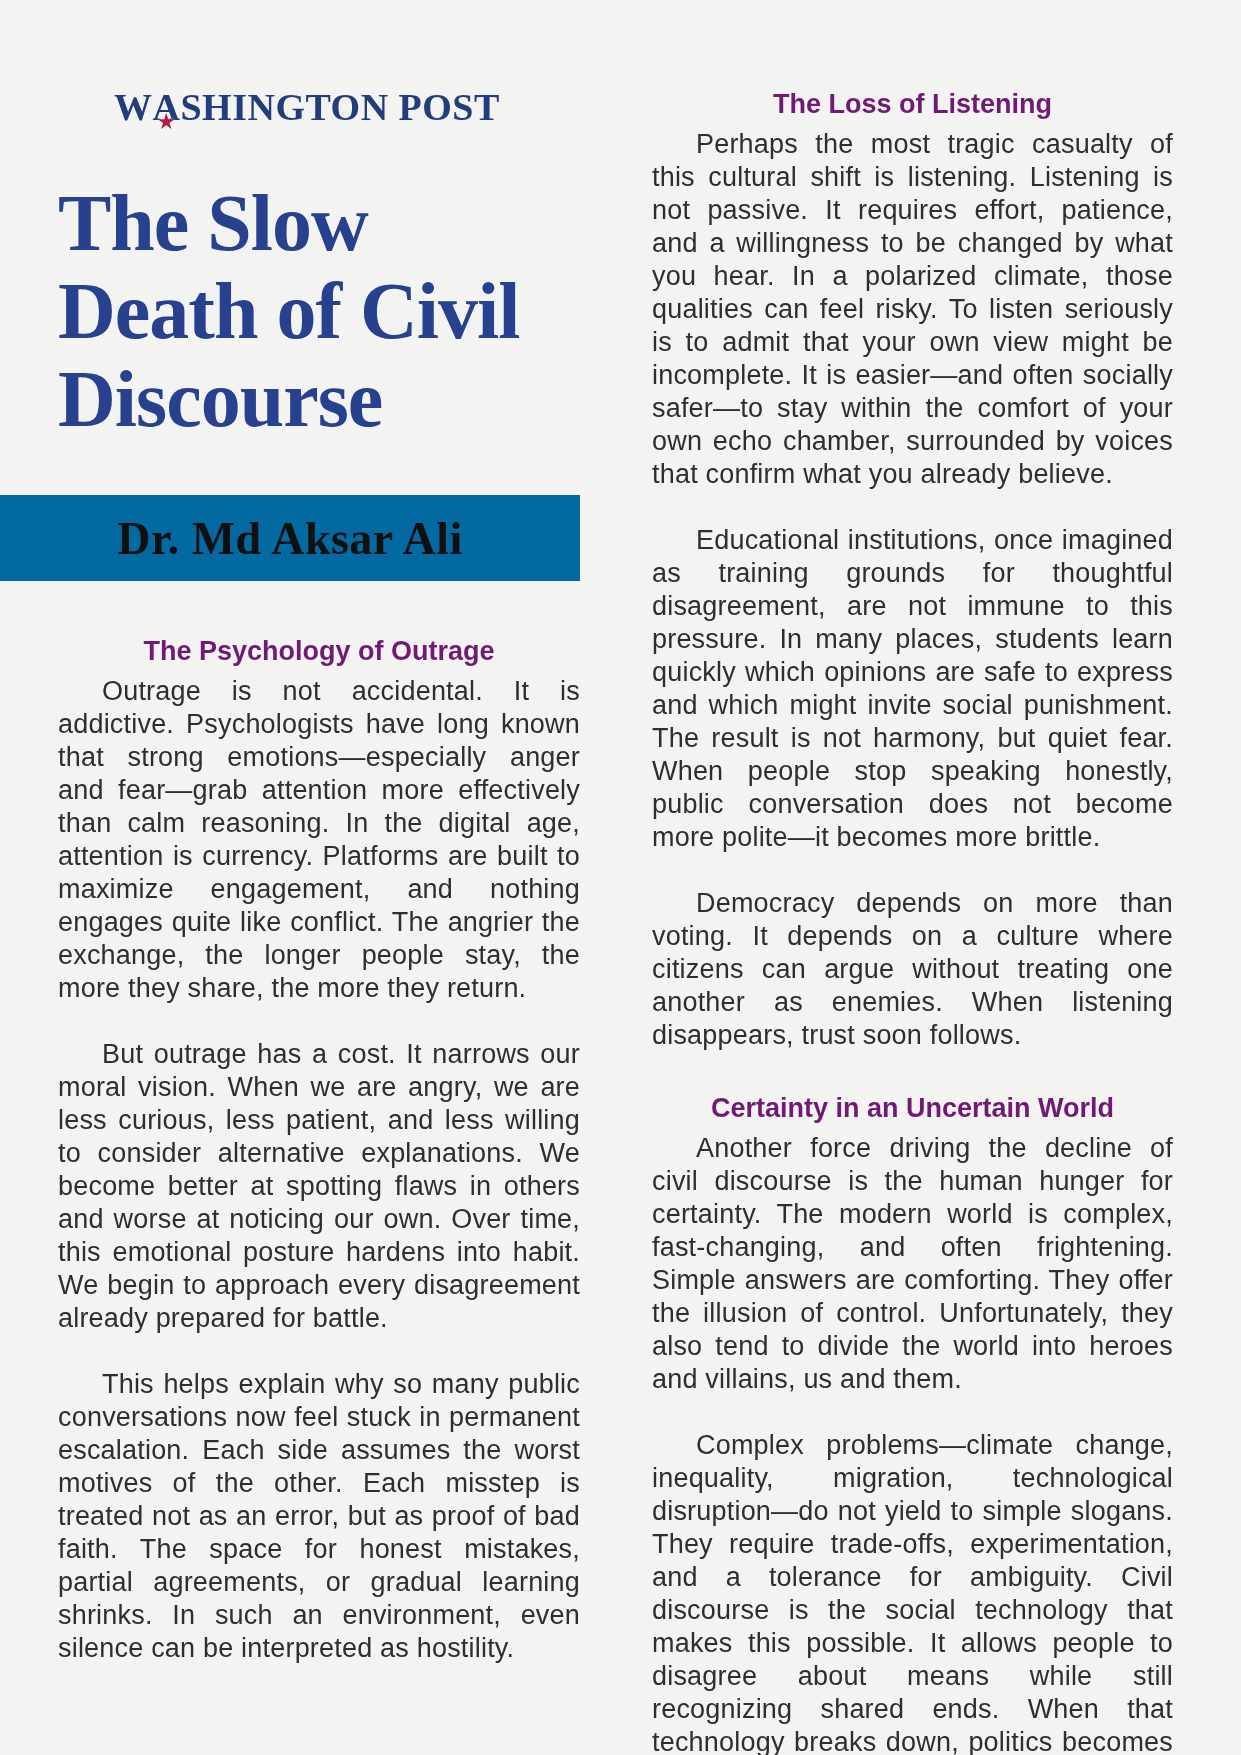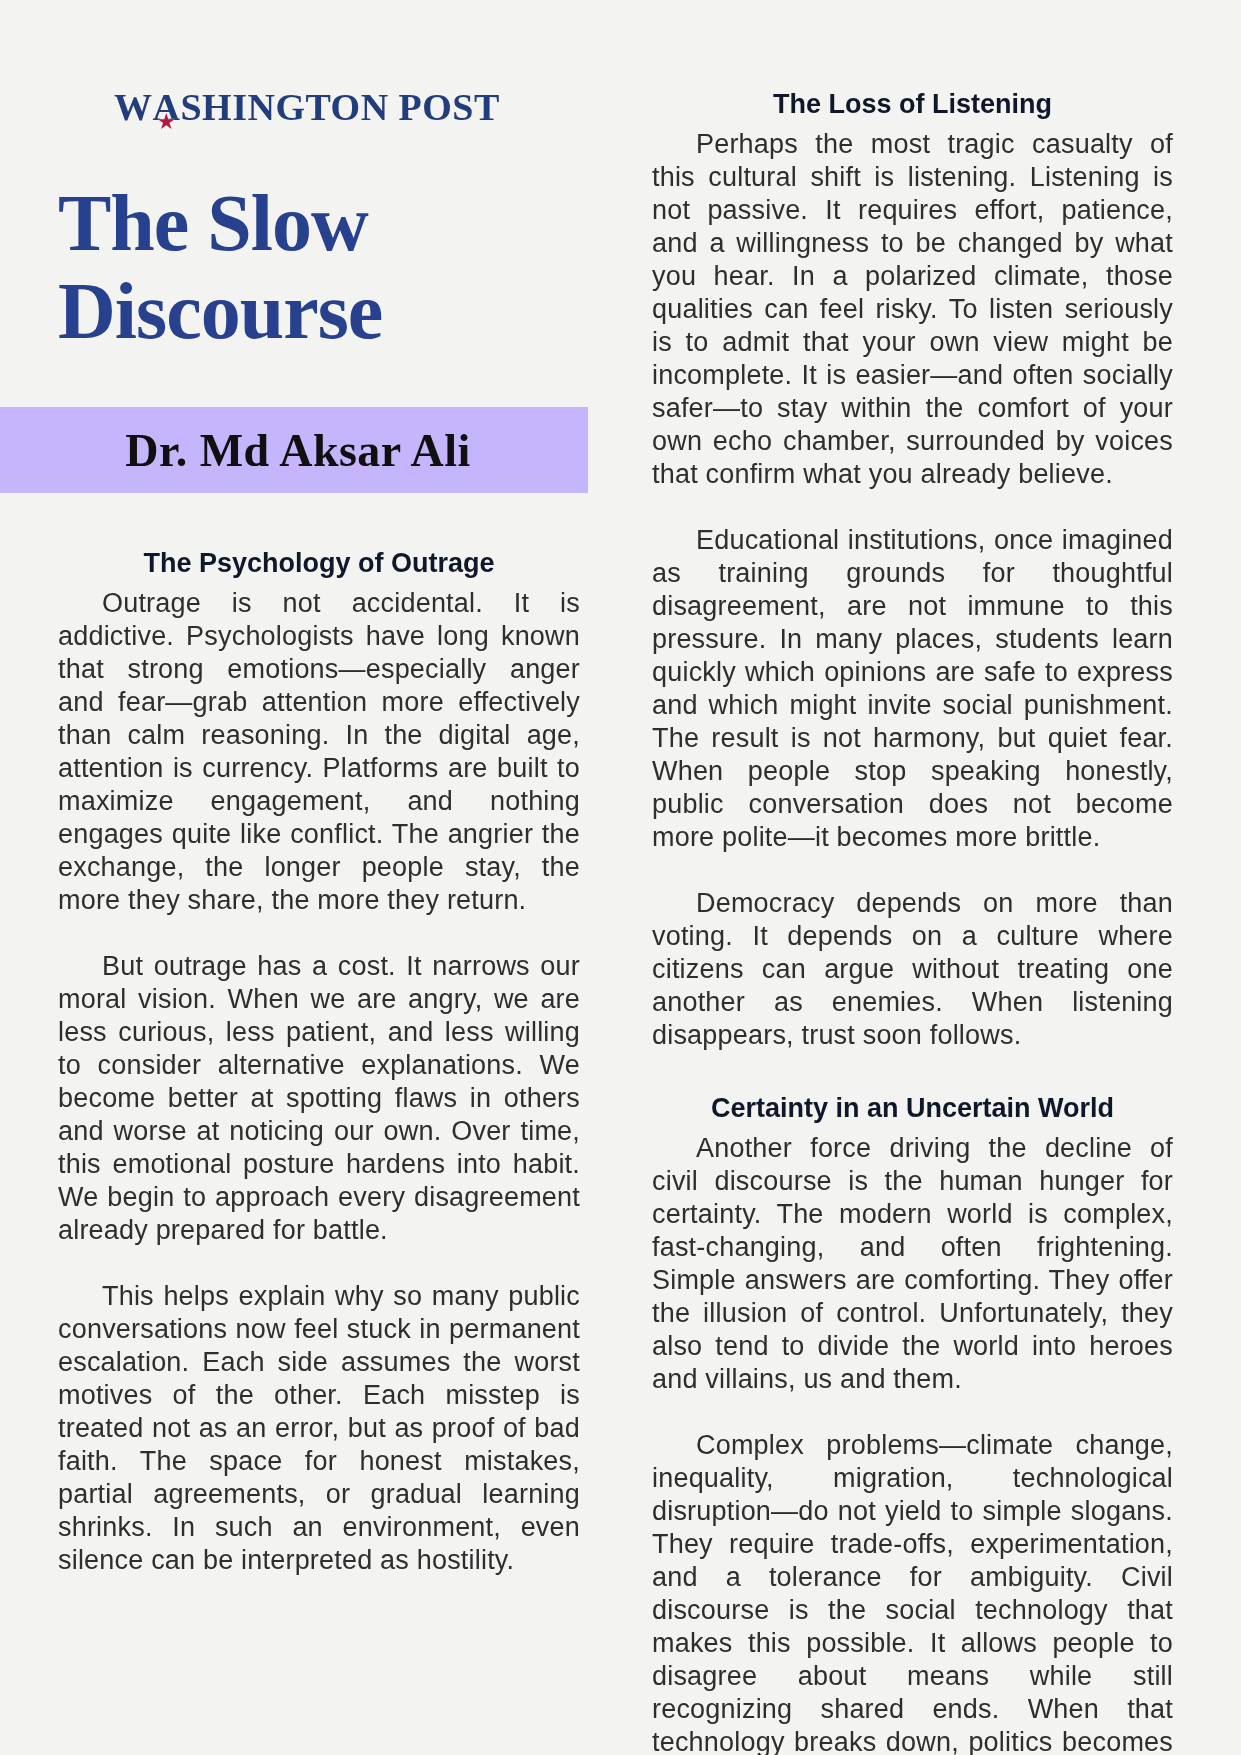--- a/index.html
+++ b/index.html
@@ -62,42 +62,41 @@
     color: #27418f;
   }
   .title-line { display: block; }
 
   
   .byline-band {
     margin-top: 52px;
     margin-left: -58px;
     width: 580px;
     height: 86px;
-    background: #c4b5fd;
+    background: #0369a1;
     display: flex;
     align-items: center;
     justify-content: center;
-    padding-left: 8px;
   }
   .byline {
     font-family: "Liberation Serif", serif;
     font-weight: 700;
     font-size: 46px;
     color: #101010;
     letter-spacing: 0.5px;
   }
 
   
   .sec {
     margin: 0 0 7px 0;
     font-size: 27px;
     line-height: 33px;
     font-weight: 700;
     text-align: center;
-    color: #0f172a;
+    color: #701a75;
   }
   .sec-gap { margin-top: 54px; }
   .sec-gap-sm { margin-top: 40px; }
 
   
   .para {
     margin: 0 0 33px 0;
     font-size: 27px;
     line-height: 33px;
     letter-spacing: 0.2px;
@@ -113,20 +112,21 @@
 <div class="page">
 
   <div class="col col-left">
 
     <div class="logo">
       <span class="logo-seg">W</span><span class="logo-a"><span>A</span><span class="logo-star">★</span></span><span class="logo-seg">SHINGTON POST</span>
     </div>
 
     <h1 class="title">
       <span class="title-line">The Slow</span>
+      <span class="title-line">Death of Civil</span>
       <span class="title-line">Discourse</span>
     </h1>
 
     <div class="byline-band">
       <span class="byline">Dr. Md Aksar Ali</span>
     </div>
 
     <h2 class="sec sec-gap">The Psychology of Outrage</h2>
     <p class="para">Outrage is not accidental. It is addictive. Psychologists have long known that strong emotions—especially anger and fear—grab attention more effectively than calm reasoning. In the digital age, attention is currency. Platforms are built to maximize engagement, and nothing engages quite like conflict. The angrier the exchange, the longer people stay, the more they share, the more they return.</p>
     <p class="para">But outrage has a cost. It narrows our moral vision. When we are angry, we are less curious, less patient, and less willing to consider alternative explanations. We become better at spotting flaws in others and worse at noticing our own. Over time, this emotional posture hardens into habit. We begin to approach every disagreement already prepared for battle.</p>

